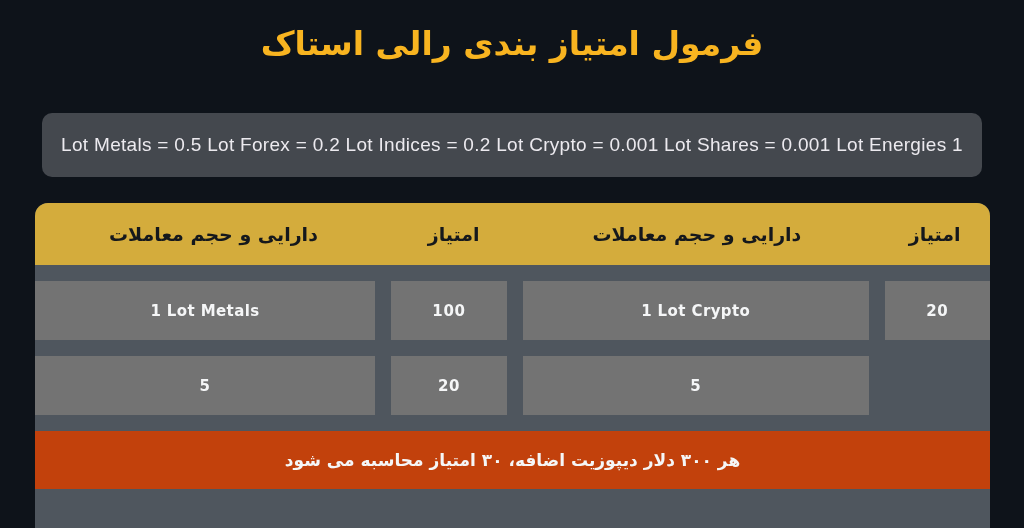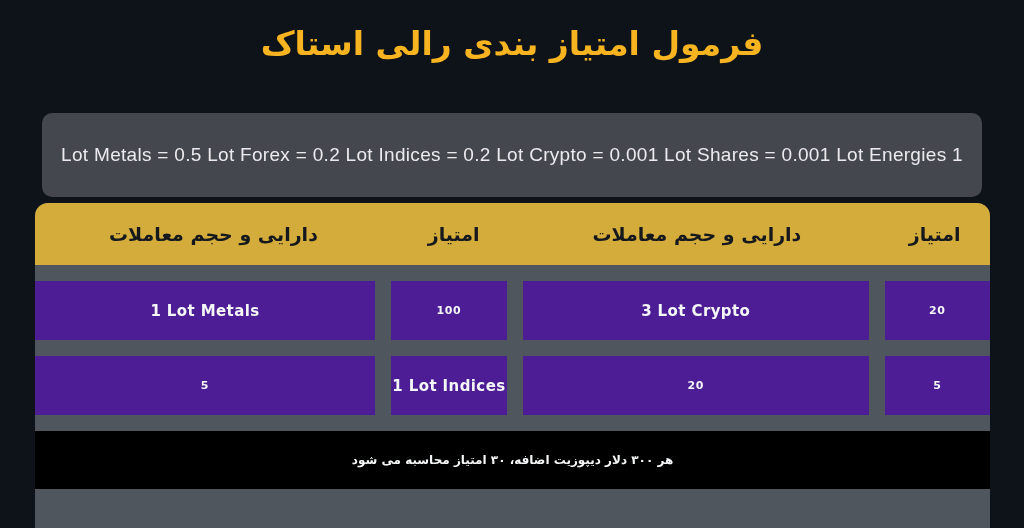--- a/index.html
+++ b/index.html
@@ -26,21 +26,21 @@
     color: #f8b420;
     direction: rtl;
     letter-spacing: 0;
   }
 
   .formula-bar {
     position: absolute;
     left: 42px;
     top: 113px;
     width: 940px;
-    height: 84px;
+    height: 64px;
     background: #44484e;
     border-radius: 10px;
     display: flex;
     align-items: center;
     justify-content: center;
   }
   .formula-bar .formula-text {
     font-family: "Liberation Sans", sans-serif;
     font-size: 19px;
     font-weight: 400;
@@ -74,38 +74,38 @@
     display: flex;
     align-items: center;
     justify-content: center;
     color: #15181c;
     font-size: 19px;
     font-weight: bold;
     direction: rtl;
   }
 
   .cell {
-    background: #4c1d95;
+    background: #737373;
     display: flex;
     align-items: center;
     justify-content: center;
     color: #f5f6f7;
     font-weight: bold;
   }
   .cell.asset { font-size: 15px; letter-spacing: 0.4px; }
-  .cell.points { font-size: 11px; letter-spacing: 0.6px; }
+  .cell.points { font-size: 15px; letter-spacing: 0.6px; }
 
   .tfoot {
     grid-column: 1 / -1;
-    background: #000000;
+    background: #c2410c;
     display: flex;
     align-items: center;
     justify-content: center;
     color: #f5f6f7;
-    font-size: 12px;
+    font-size: 17px;
     font-weight: bold;
     direction: rtl;
     text-align: center;
   }
 </style>
 </head>
 <body>
 
 <div class="canvas">
 
@@ -119,25 +119,24 @@
 
     <div class="thead">
       <div class="th">دارایی و حجم معاملات</div>
       <div class="th">امتیاز</div>
       <div class="th">دارایی و حجم معاملات</div>
       <div class="th">امتیاز</div>
     </div>
 
     <div class="cell asset">1 Lot Metals</div>
     <div class="cell points">100</div>
-    <div class="cell asset">3 Lot Crypto</div>
+    <div class="cell asset">1 Lot Crypto</div>
     <div class="cell points">20</div>
 
     <div class="cell points">5</div>
 
-    <div class="cell asset">1 Lot Indices</div>
     <div class="cell points">20</div>
     <div class="cell points">5</div>
 
     <div class="tfoot">هر ۳۰۰ دلار دیپوزیت اضافه، ۳۰ امتیاز محاسبه می شود</div>
 
   </div>
 </div>
 
 </body></html>

